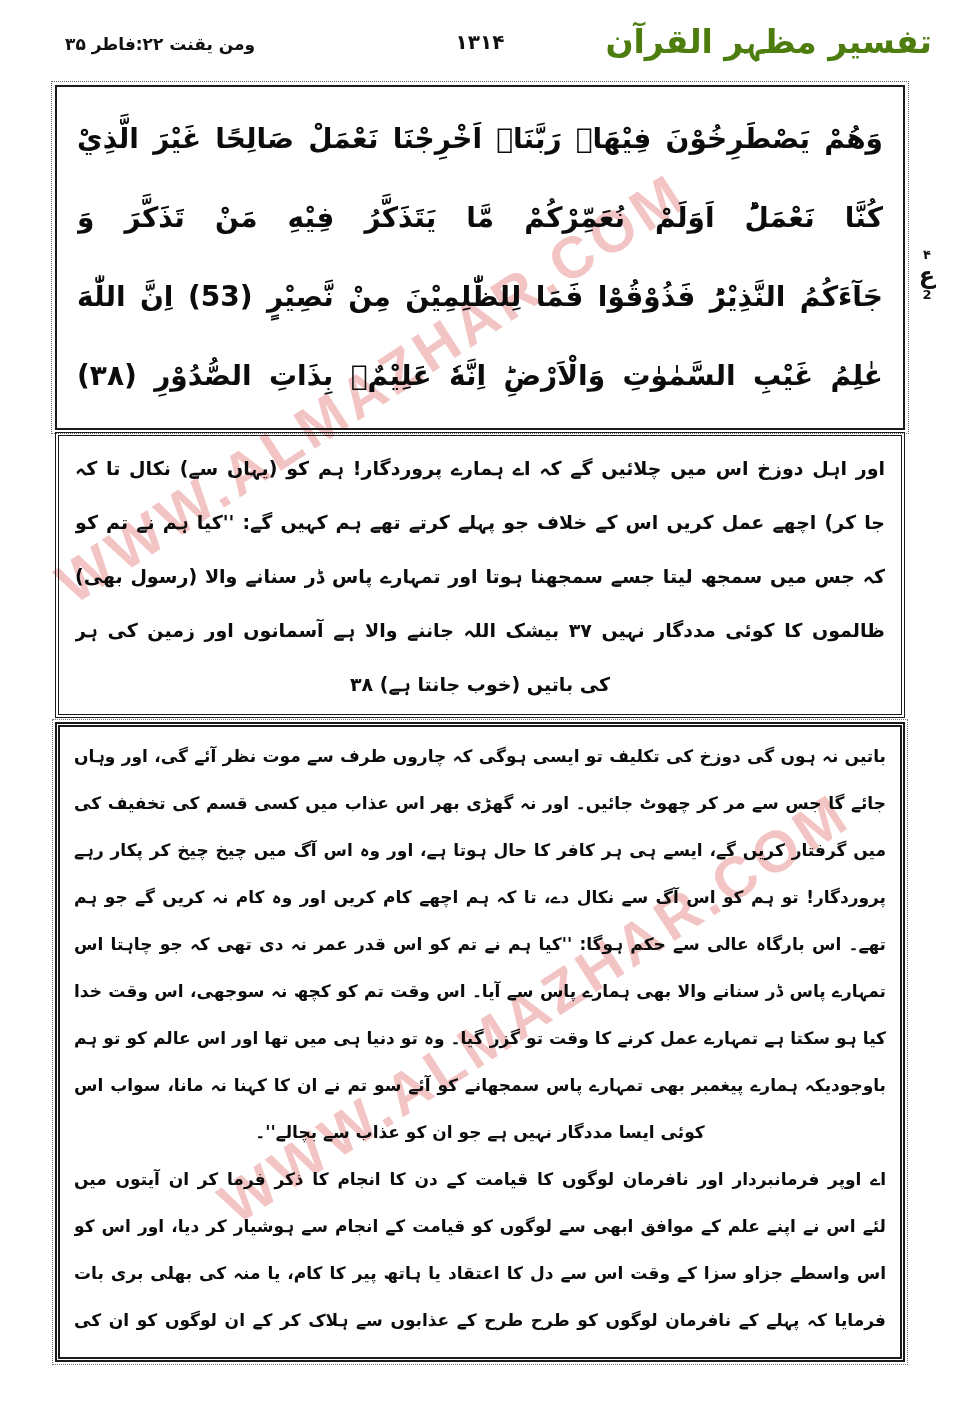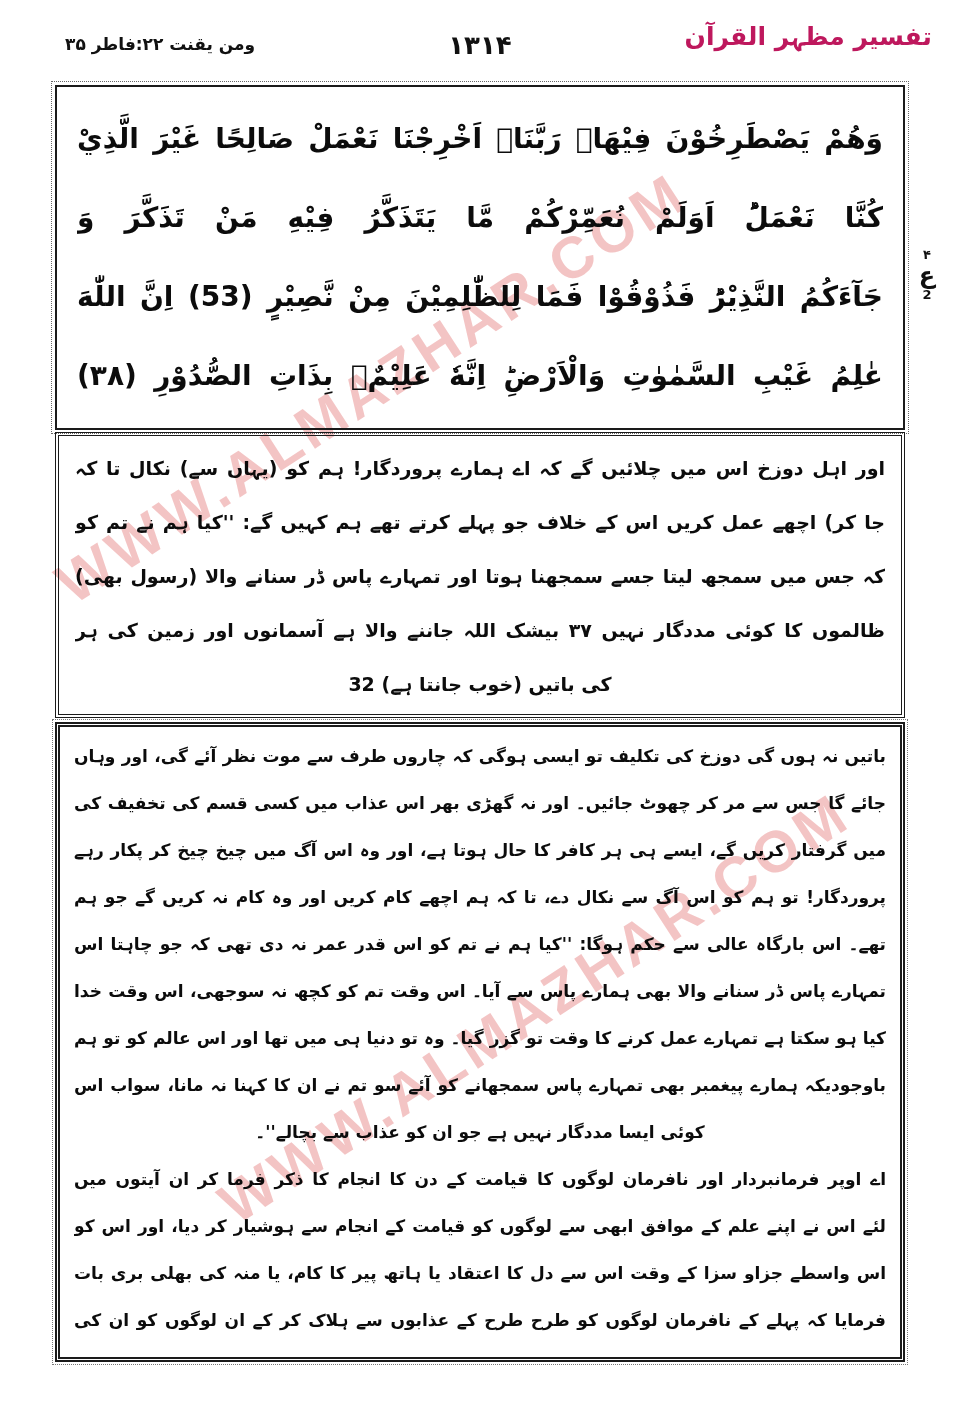--- a/index.html
+++ b/index.html
@@ -12,26 +12,26 @@
     height: 1427px;
     background: #ffffff;
     overflow: hidden;
     direction: rtl;
   }
 
   
   .header { position: absolute; top: 22px; left: 0; right: 0; height: 46px; z-index: 2; }
   .header .title {
     position: absolute; right: 28px; top: 0;
-    font-size: 25px; font-weight: bold; color: #be185d;
+    font-size: 33px; font-weight: bold; color: #4d7c0f;
     letter-spacing: -1px;
   }
   .header .page-num {
     position: absolute; left: 0; right: 0; top: 8px;
-    text-align: center; font-size: 26px; font-weight: bold; color: #111;
+    text-align: center; font-size: 20px; font-weight: bold; color: #111;
   }
   .header .ref {
     position: absolute; left: 30px; top: 12px;
     font-size: 17px; font-weight: bold; color: #111; margin-left: 35px;
   }
 
   
   .wm {
     position: absolute; z-index: 1;
     font-family: "Liberation Sans", sans-serif;
@@ -125,21 +125,21 @@
     <div class="small">۴</div>
     <div class="ain">ع</div>
     <div class="small">2</div>
   </div>
 
   <div class="tbox translation-box">
       <div class="line">اور اہل دوزخ اس میں چلائیں گے کہ اے ہمارے پروردگار! ہم کو (یہاں سے) نکال تا کہ (اب) ہم (دنیا میں</div>
       <div class="line">جا کر) اچھے عمل کریں اس کے خلاف جو پہلے کرتے تھے ہم کہیں گے: ''کیا ہم نے تم کو اس قدر عمر نہیں دی تھی</div>
       <div class="line">کہ جس میں سمجھ لیتا جسے سمجھنا ہوتا اور تمہارے پاس ڈر سنانے والا (رسول بھی) آیا تھا تو اب مزہ چکھو کہ ایسے</div>
       <div class="line">ظالموں کا کوئی مددگار نہیں ۳۷ بیشک اللہ جاننے والا ہے آسمانوں اور زمین کی ہر پوشیدہ بات کا، بیشک وہ دلوں</div>
-      <div class="line center">کی باتیں (خوب جانتا ہے) 32</div>
+      <div class="line center">کی باتیں (خوب جانتا ہے) ۳۸</div>
     </div>
 
   <div class="tbox commentary-box">
       <div class="line">باتیں نہ ہوں گی دوزخ کی تکلیف تو ایسی ہوگی کہ چاروں طرف سے موت نظر آئے گی، اور وہاں ان کی موت کا بھی حکم نہ دیا</div>
       <div class="line">جائے گا جس سے مر کر چھوٹ جائیں۔ اور نہ گھڑی بھر اس عذاب میں کسی قسم کی تخفیف کی جائے گی۔ جیسا کہ ہم ان کو عذاب</div>
       <div class="line">میں گرفتار کریں گے، ایسے ہی ہر کافر کا حال ہوتا ہے، اور وہ اس آگ میں چیخ چیخ کر پکار رہے ہوں گے کہ اے ہمارے</div>
       <div class="line">پروردگار! تو ہم کو اس آگ سے نکال دے، تا کہ ہم اچھے کام کریں اور وہ کام نہ کریں گے جو ہم دنیا میں خراب کرتے</div>
       <div class="line">تھے۔ اس بارگاہ عالی سے حکم ہوگا: ''کیا ہم نے تم کو اس قدر عمر نہ دی تھی کہ جو چاہتا اس مدت میں نصیحت پکڑ سکتا تھا، اور</div>
       <div class="line">تمہارے پاس ڈر سنانے والا بھی ہمارے پاس سے آیا۔ اس وقت تم کو کچھ نہ سوجھی، اس وقت خدا اور رسول کو بھول گئے۔ اب</div>
       <div class="line">کیا ہو سکتا ہے تمہارے عمل کرنے کا وقت تو گزر گیا۔ وہ تو دنیا ہی میں تھا اور اس عالم کو تو ہم نے جزاو سزا کے ہی لئے بنایا ہے۔</div>

